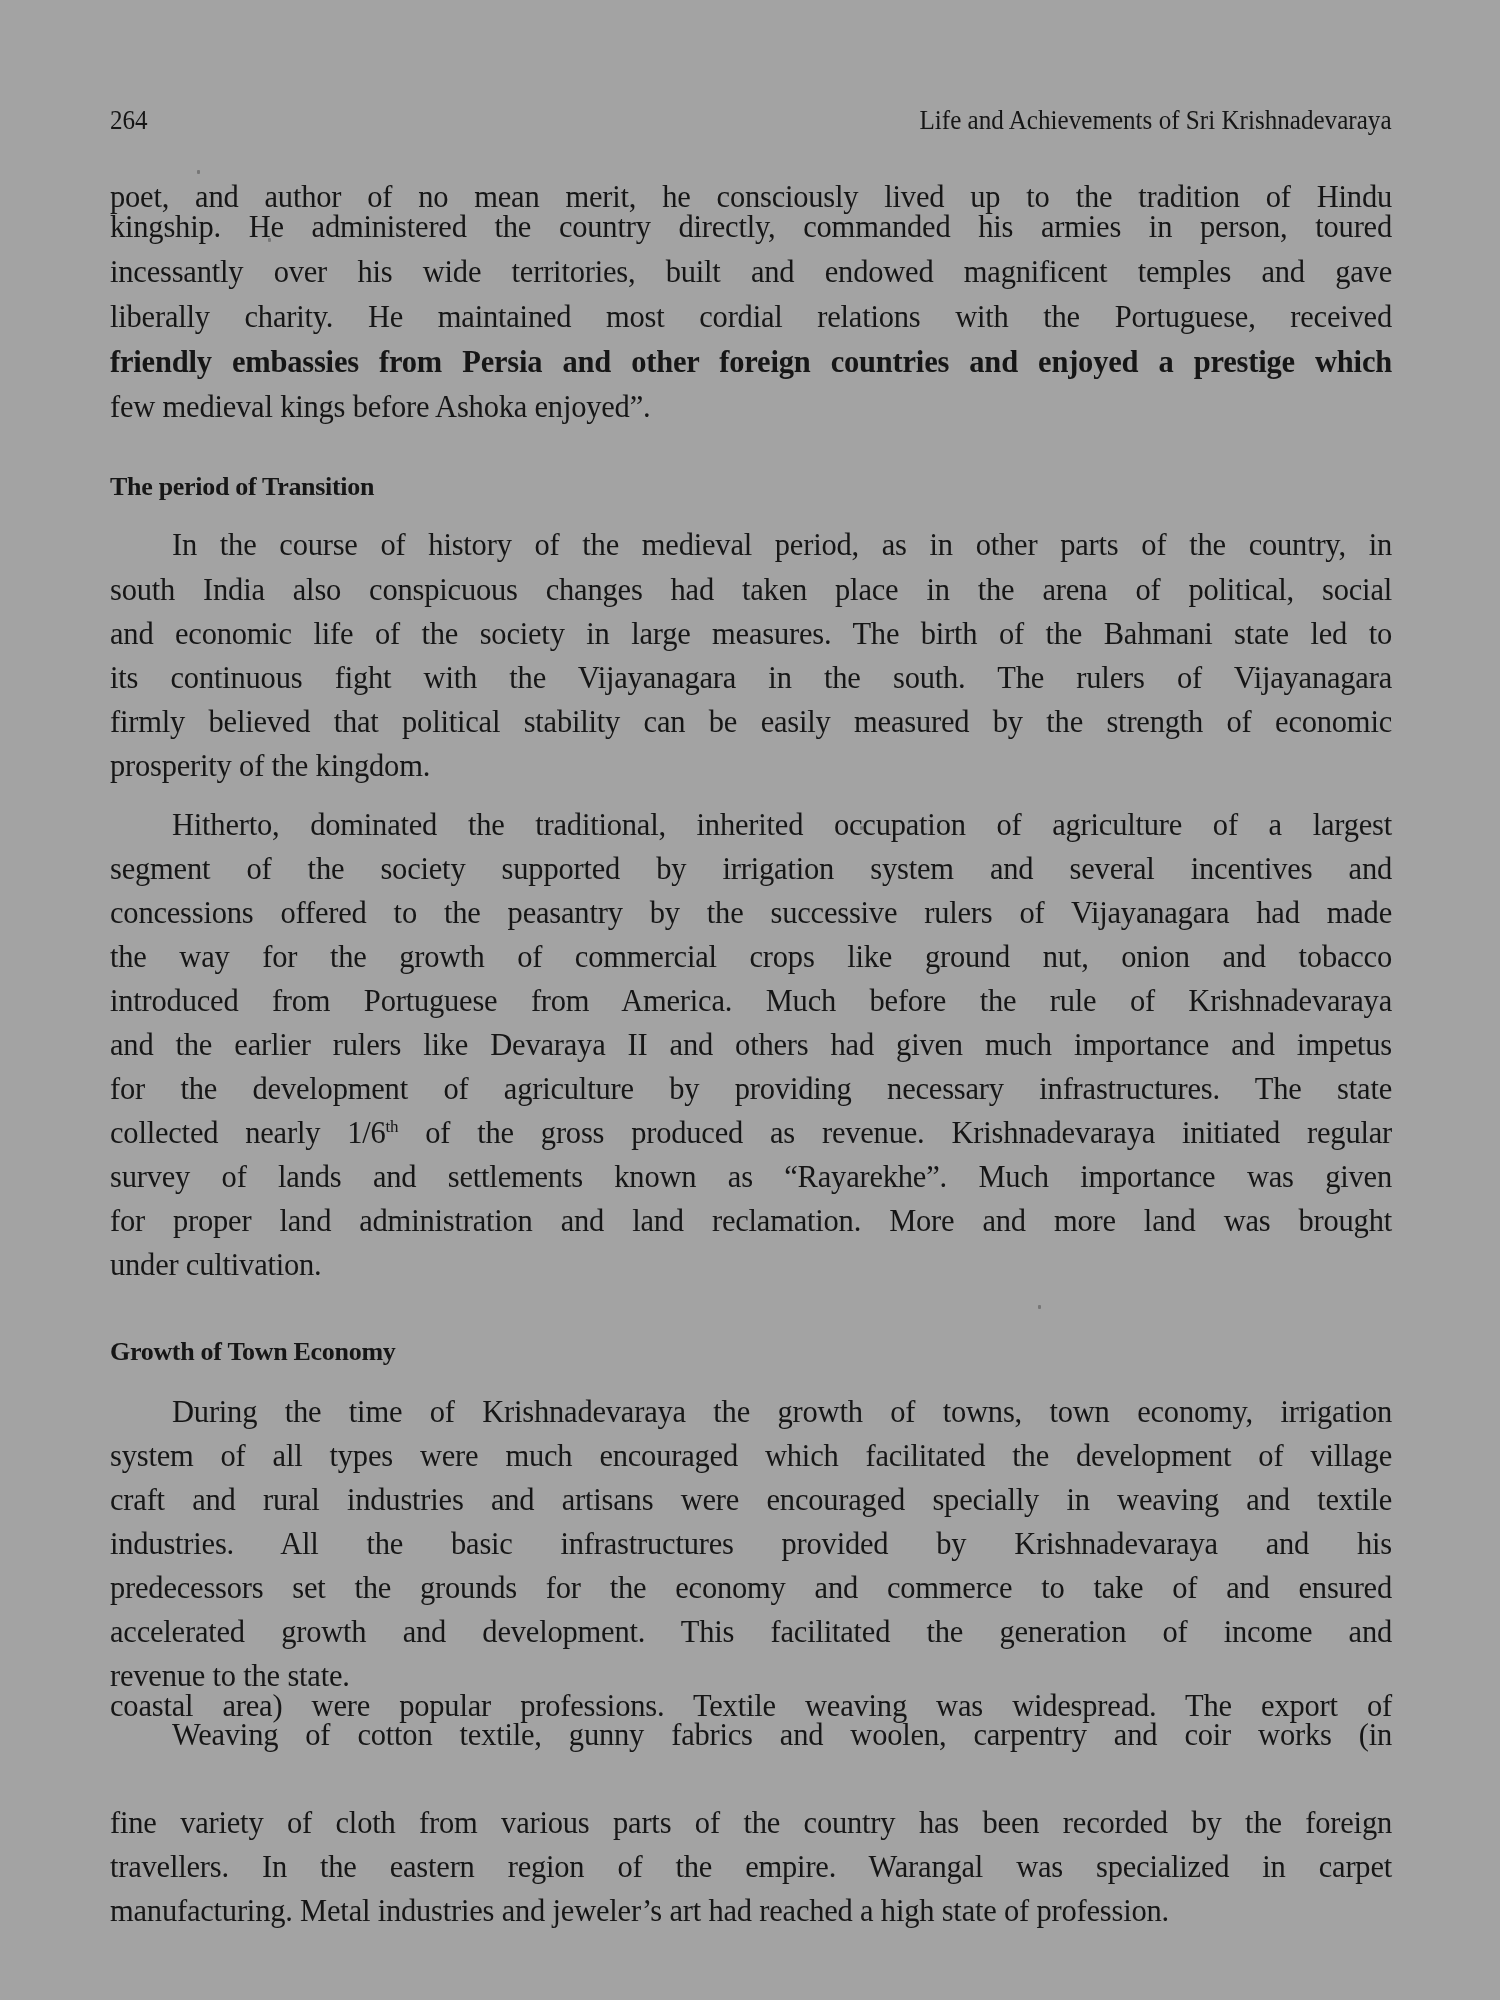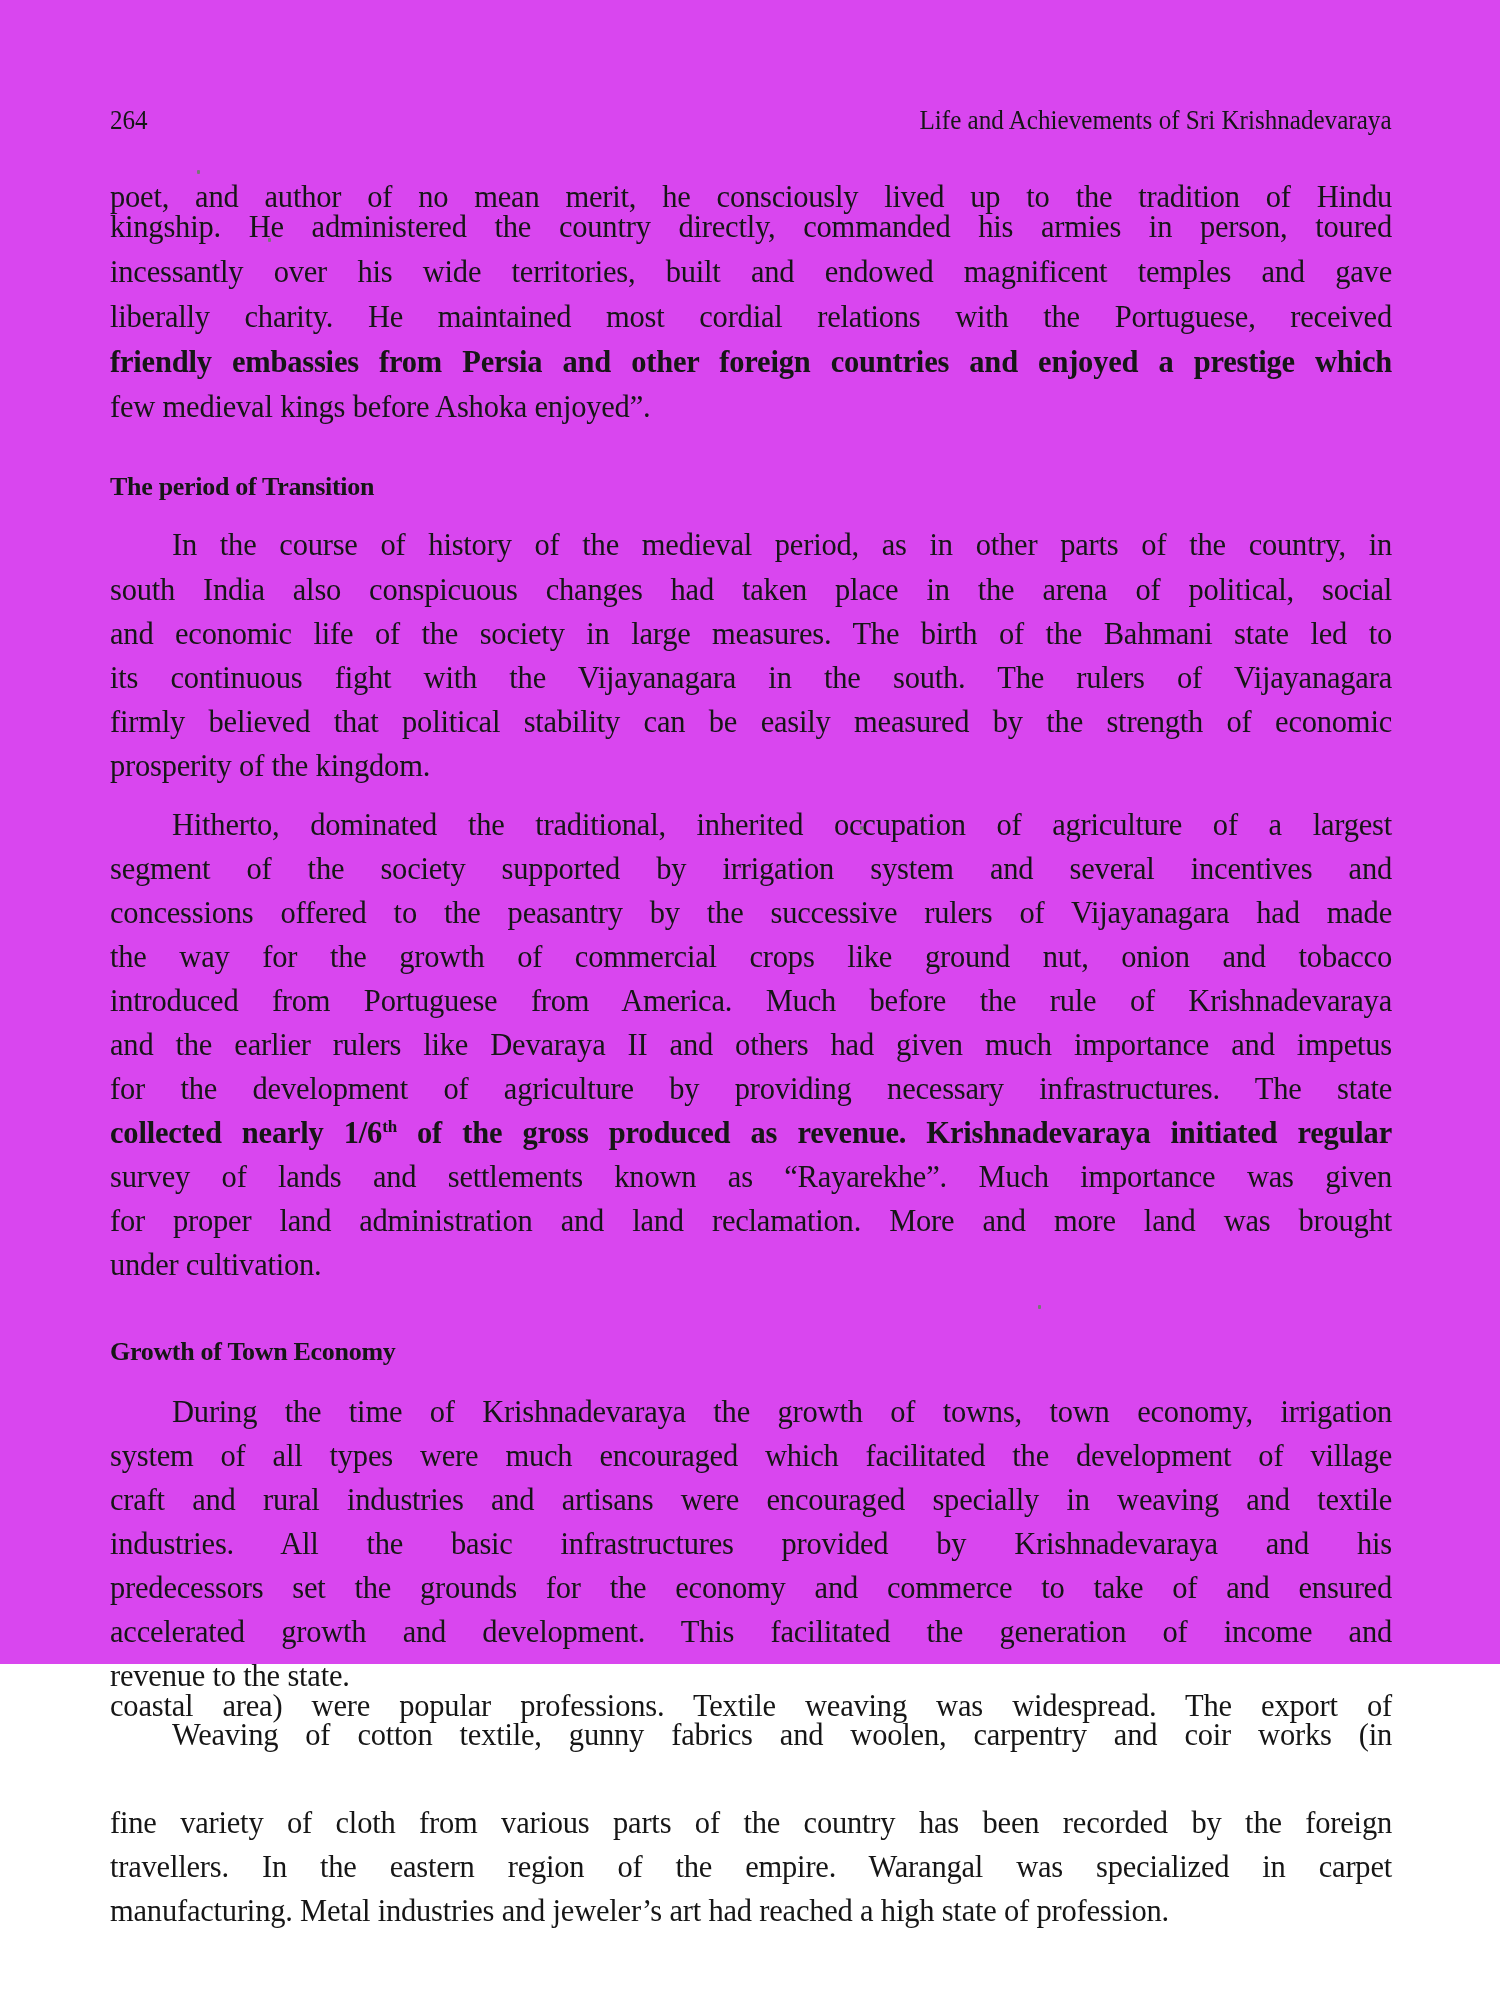--- a/index.html
+++ b/index.html
@@ -1,19 +1,19 @@
 <!DOCTYPE html>
 <html><head>
 <meta charset="utf-8">
 <style>
   html, body { margin: 0; padding: 0; background: #ffffff; }
   body { width: 1500px; height: 2000px; position: relative; overflow: hidden; }
   .page {
-    position: absolute; left: 0; top: 0; width: 1500px; height: 1664px;
-    background: #d946ef;
+    position: absolute; left: 0; top: 0; width: 1500px; height: 2000px;
+    background: #a3a3a3;
     color: #161616;
     font-family: "Liberation Serif", "DejaVu Serif", serif;
   }
   .running-head {
     position: absolute; left: 110px; top: 100px; width: 1282px; height: 40px;
     font-size: 27px; line-height: 40px;
     transform: scaleX(0.93); transform-origin: left center;
     width: 1378px;
   }
   .page-number { position: absolute; left: 0; top: 0; }
@@ -57,21 +57,21 @@
       <div class="line just" style="top: 658px;">its continuous fight with the Vijayanagara in the south. The rulers of Vijayanagara</div>
       <div class="line just" style="top: 702px;">firmly believed that political stability can be easily measured by the strength of economic</div>
       <div class="line just last" style="top: 746px;">prosperity of the kingdom.</div>
       <div class="line just indent" style="top: 805px;">Hitherto, dominated the traditional, inherited occupation of agriculture of a largest</div>
       <div class="line just" style="top: 849px;">segment of the society supported by irrigation system and several incentives and</div>
       <div class="line just" style="top: 893px;">concessions offered to the peasantry by the successive rulers of Vijayanagara had made</div>
       <div class="line just" style="top: 937px;">the way for the growth of commercial crops like ground nut, onion and tobacco</div>
       <div class="line just" style="top: 981px;">introduced from Portuguese from America. Much before the rule of Krishnadevaraya</div>
       <div class="line just" style="top: 1025px;">and the earlier rulers like Devaraya II and others had given much importance and impetus</div>
       <div class="line just" style="top: 1069px;">for the development of agriculture by providing necessary infrastructures. The state</div>
-      <div class="line just" style="top: 1113px; font-weight: bold;">collected nearly 1/6<sup>th</sup> of the gross produced as revenue. Krishnadevaraya initiated regular</div>
+      <div class="line just" style="top: 1113px;">collected nearly 1/6<sup>th</sup> of the gross produced as revenue. Krishnadevaraya initiated regular</div>
       <div class="line just" style="top: 1157px;">survey of lands and settlements known as “Rayarekhe”. Much importance was given</div>
       <div class="line just" style="top: 1201px;">for proper land administration and land reclamation. More and more land was brought</div>
       <div class="line just last" style="top: 1245px;">under cultivation.</div>
       <div class="heading" style="top: 1332px;">Growth of Town Economy</div>
       <div class="line just indent" style="top: 1392px;">During the time of Krishnadevaraya the growth of towns, town economy, irrigation</div>
       <div class="line just" style="top: 1436px;">system of all types were much encouraged which facilitated the development of village</div>
       <div class="line just" style="top: 1480px;">craft and rural industries and artisans were encouraged specially in weaving and textile</div>
       <div class="line just" style="top: 1524px;">industries. All the basic infrastructures provided by Krishnadevaraya and his</div>
       <div class="line just" style="top: 1568px;">predecessors set the grounds for the economy and commerce to take of and ensured</div>
       <div class="line just" style="top: 1612px;">accelerated growth and development. This facilitated the generation of income and</div>

